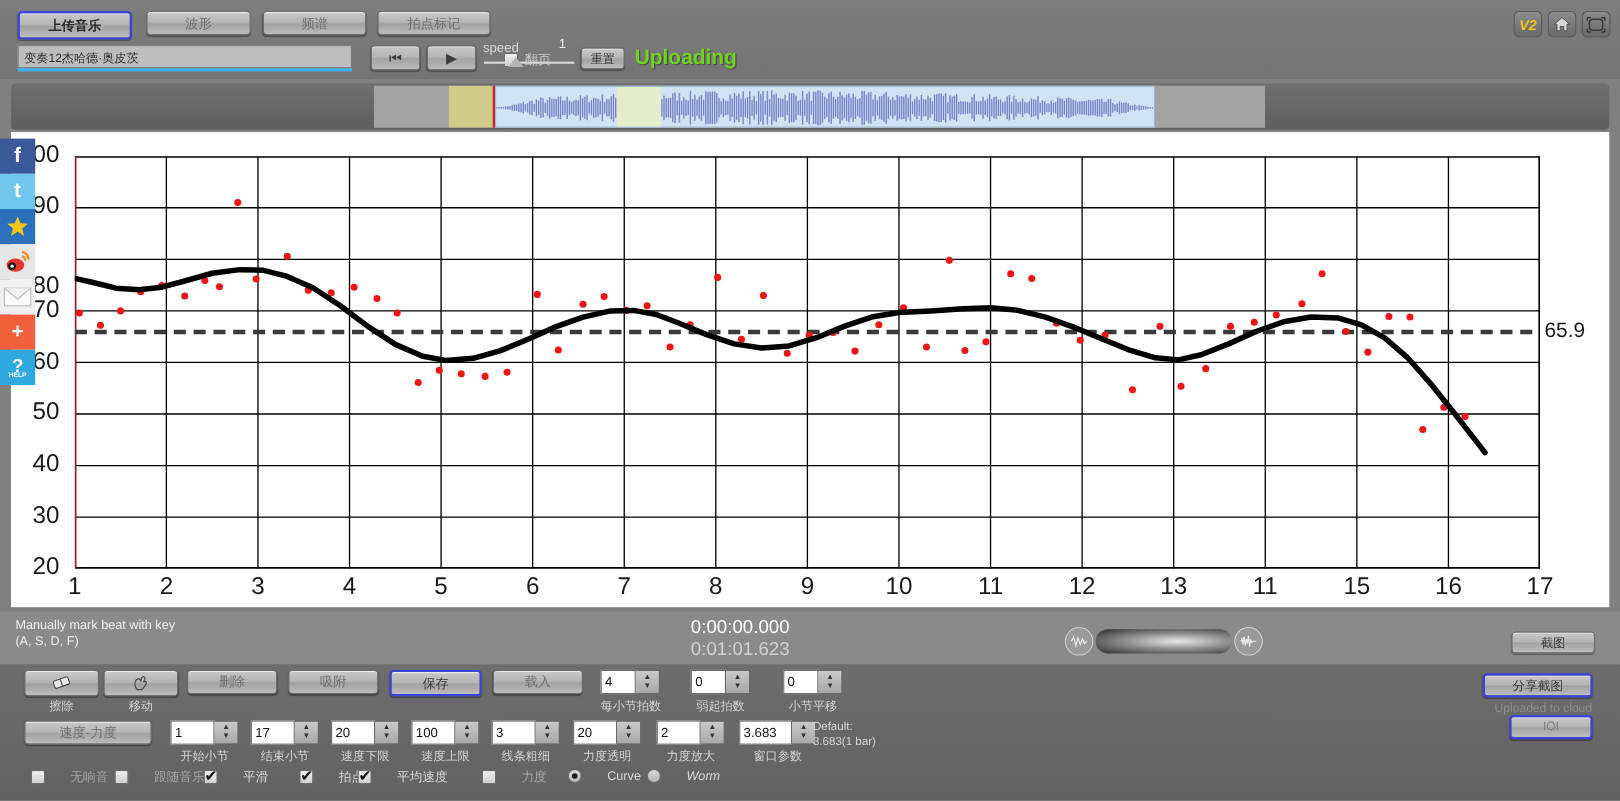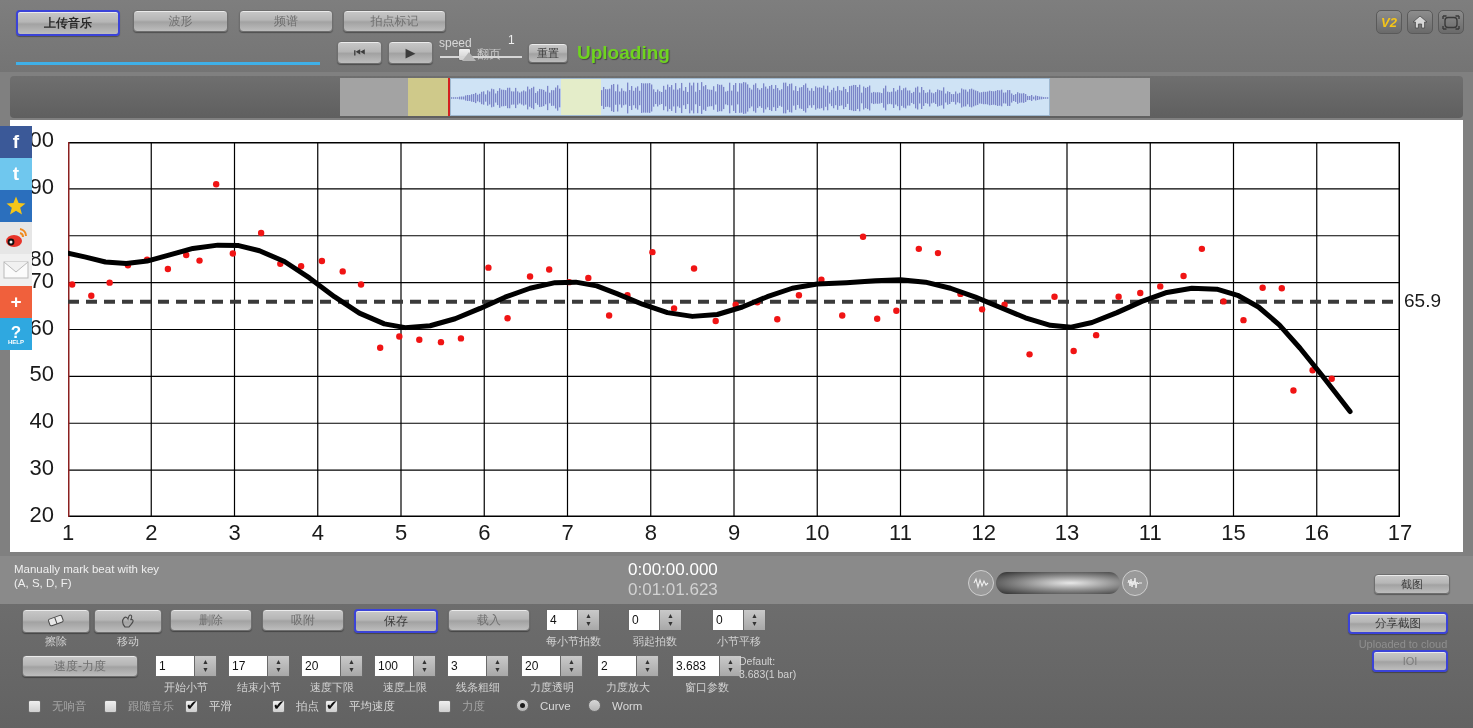--- a/index.html
+++ b/index.html
@@ -157,21 +157,21 @@
   .spin input {
     height:22px; border:1px solid #6a6a6a; background:#fff; font-size:12px;
     padding:0 3px; color:#111; font-family:"Liberation Sans",sans-serif;
   }
   .spin .arrows { width:22px; height:22px; border:1px solid #6a6a6a; border-left:none;
     background:linear-gradient(#c9c9c9,#a8a8a8);
     display:flex; flex-direction:column; align-items:center; justify-content:center; }
   .spin .arrows i { font-style:normal; font-size:7px; line-height:8px; color:#333; }
   .spin-cap { position:absolute; font-size:11px; color:#d3d3d3; text-align:center; white-space:nowrap;}
 
-  .chk-item { position:absolute; display:flex; align-items:center; gap:11px; }
+  .chk-item { position:absolute; display:flex; align-items:center; gap:23px; }
   .chk-item span { font-size:11.5px; color:#d8d8d8; }
   .chk-item.dim span { color:#a6a6a6; }
 
   .radio { width:13px; height:13px; border-radius:50%;
            background:linear-gradient(#d8d8d8,#b4b4b4); border:1px solid #6d6d6d;
            display:inline-block; position:relative; }
   .radio.on::after { content:""; position:absolute; left:3px; top:3px; width:5px; height:5px;
                      border-radius:50%; background:#1c1c1c; }
 
   #defnote { position:absolute; left:739px; top:655px; font-size:10.5px; color:#d3d3d3; line-height:13px; }
@@ -210,20 +210,21 @@
   </div>
   <div class="btn3d dim" id="tab-beat">
     <span>拍点标记</span>
   </div>
 
   <div id="pageturn-wrap">
     <span class="cbox"></span>
     <span id="pageturn-label">翻页</span>
   </div>
 
+  <div id="trackname">变奏12杰哈德·奥皮茨</div>
   <div id="trackprogress"></div>
 
   <div class="btn3d" id="btn-rewind">
     <span class="transport-glyph">⏮</span>
   </div>
   <div class="btn3d" id="btn-play">
     <span class="transport-glyph">▶</span>
   </div>
 
   <div id="speed-label">speed</div>
@@ -869,21 +870,21 @@
       <span>平均速度</span>
     </div>
     <div class="chk-item dim" style="left: 438px; top: 699px;">
       <span class="cbox"></span>
       <span>力度</span>
     </div>
     <div class="chk-item" style="left: 516px; top: 699px;">
       <span class="radio on"></span>
       <span>Curve</span>
     </div>
-    <div class="chk-item" style="left: 588px; top: 699px;">
+    <div class="chk-item" style="left: 588px; top: 699px; font-style: italic;">
       <span class="radio"></span>
       <span>Worm</span>
     </div>
   </div>
 
 <div id="defnote">
   <div>Default:</div>
   <div>3.683(1 bar)</div>
 </div>
 

